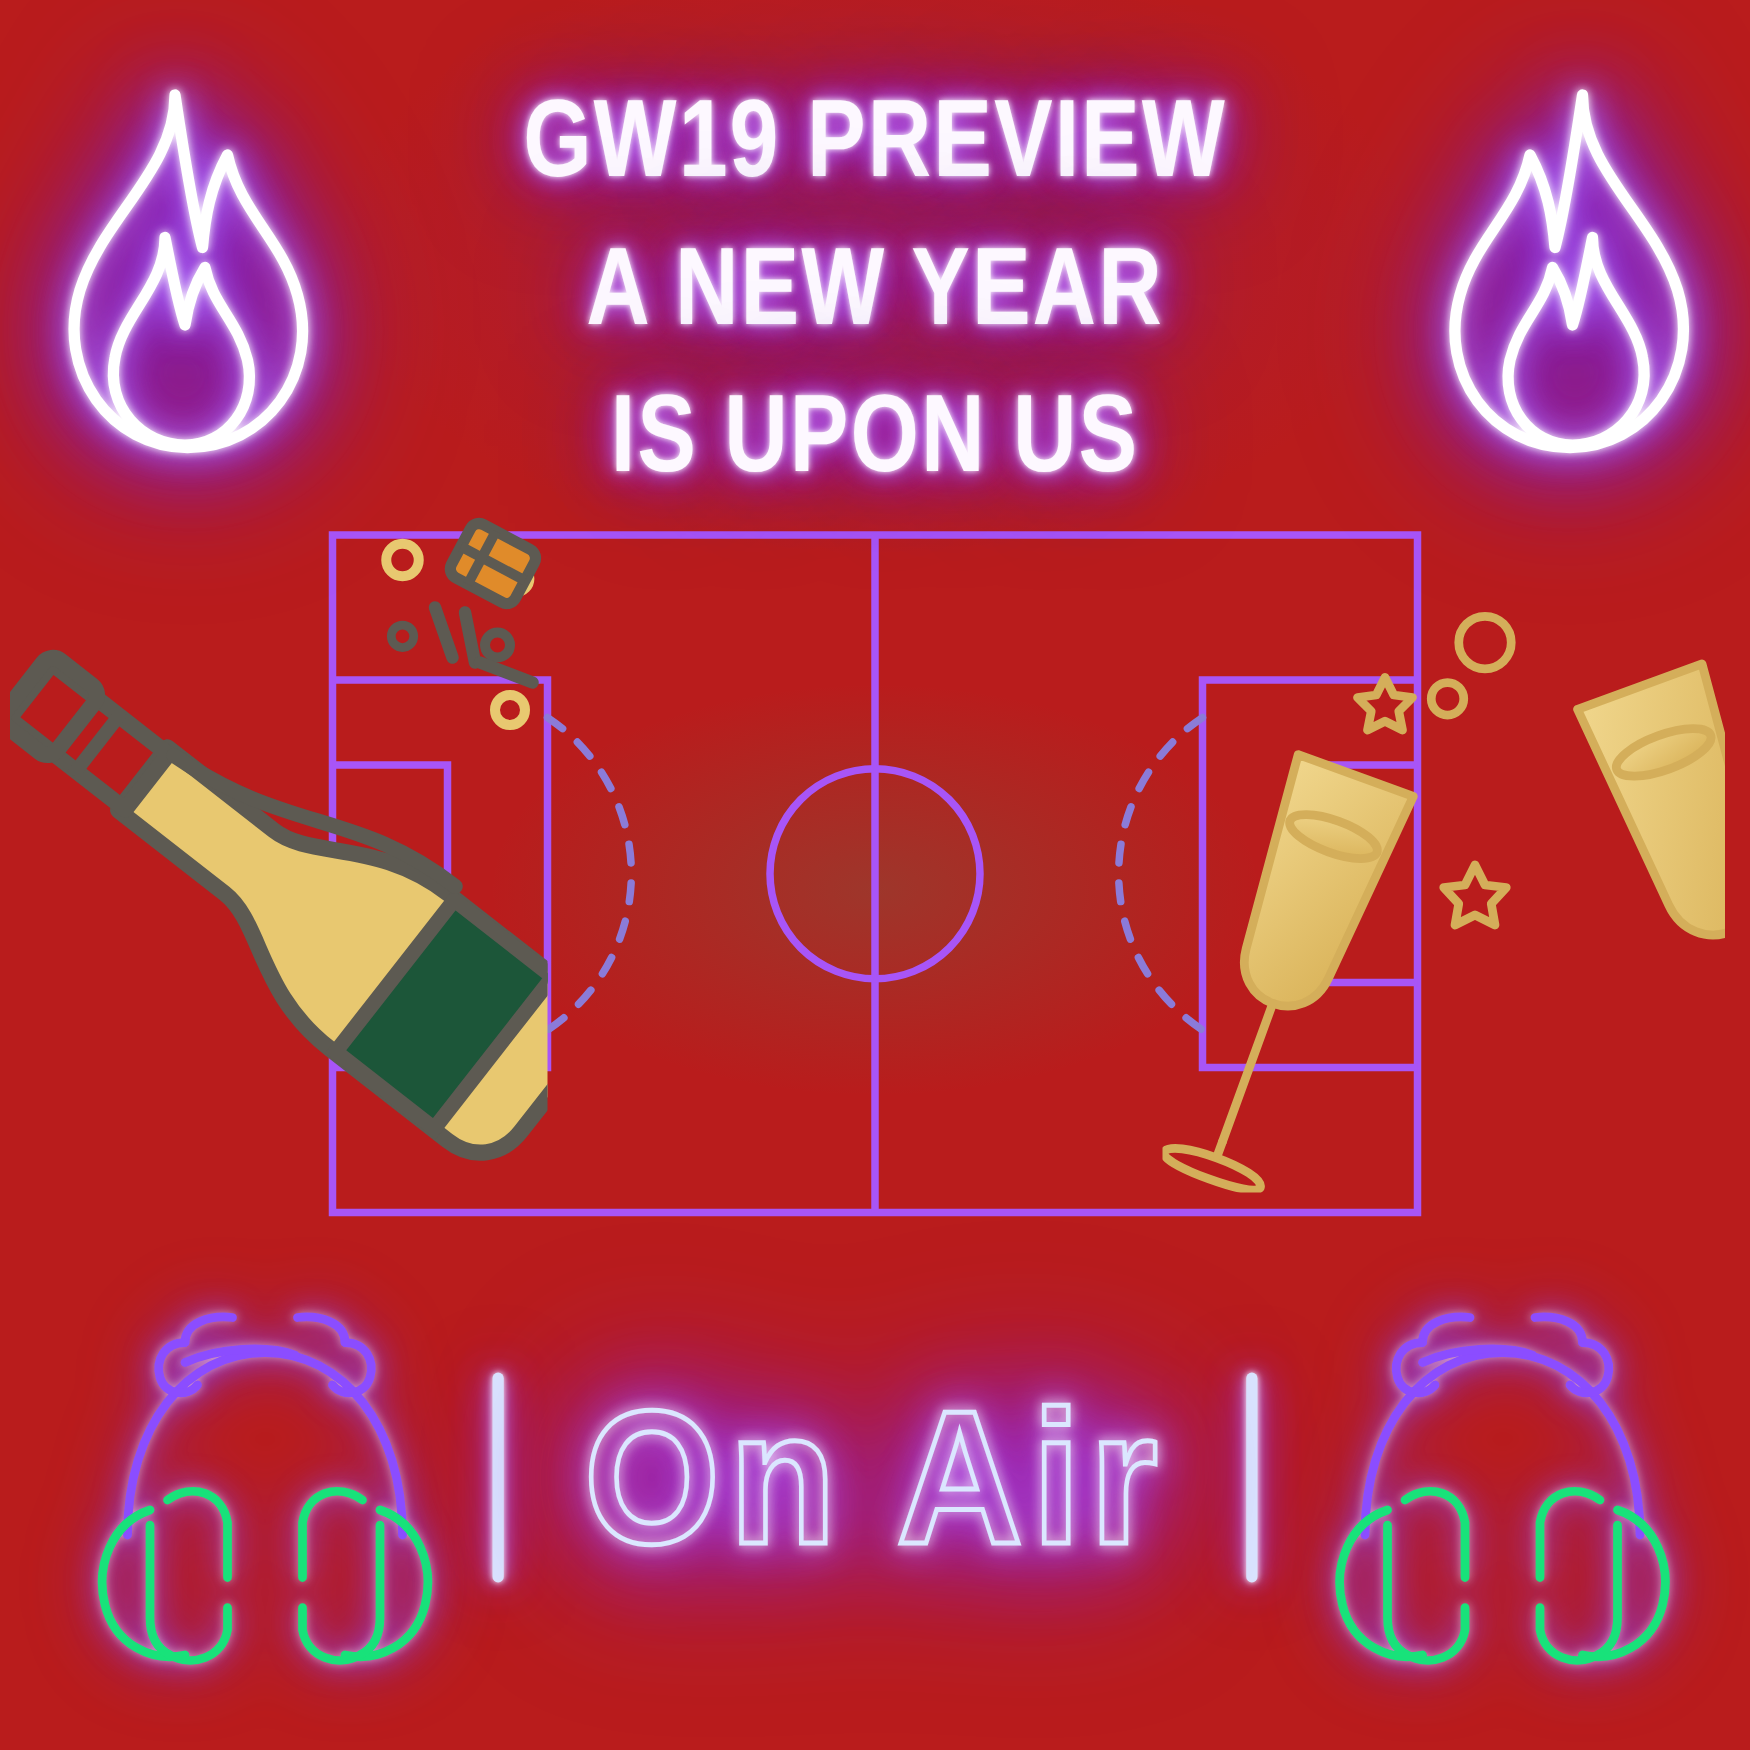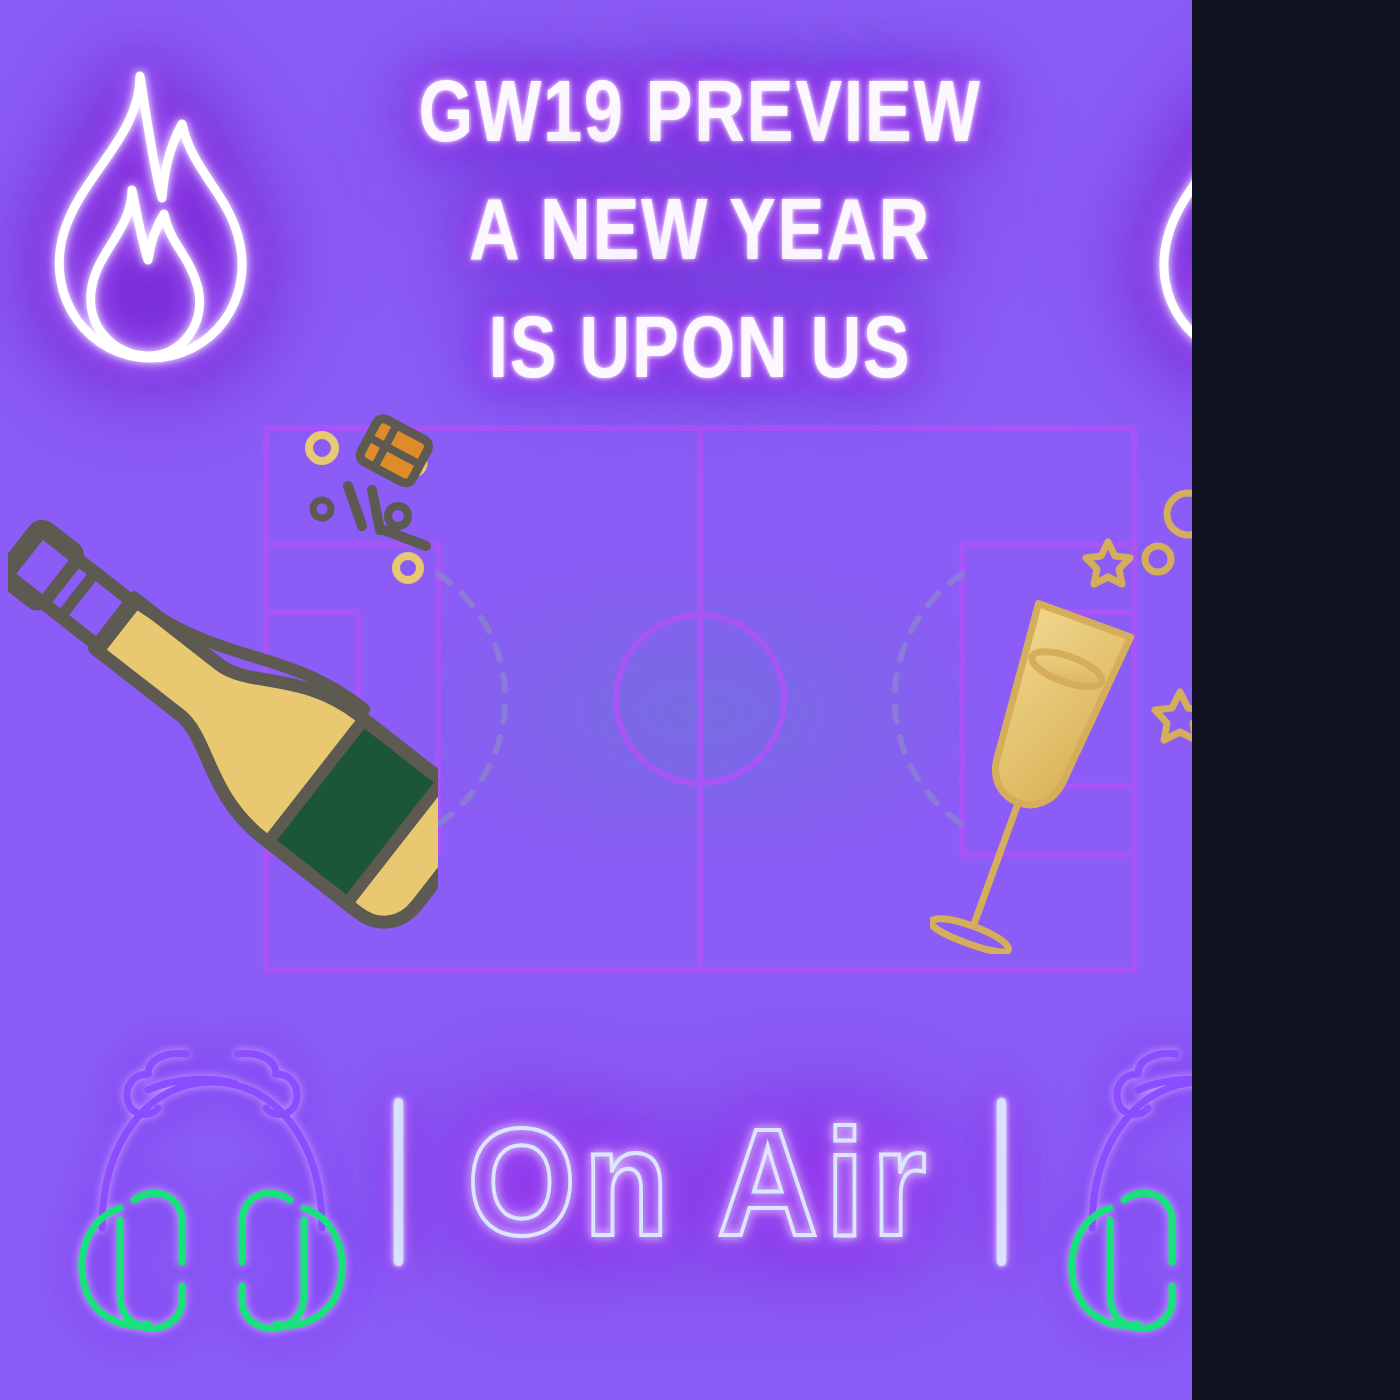--- a/index.html
+++ b/index.html
@@ -6,23 +6,23 @@
   html, body {
     margin: 0;
     padding: 0;
     background: #0f1020;
   }
   body {
     font-family: "Liberation Sans", sans-serif;
   }
   #poster {
     position: relative;
-    width: 1192px;
+    width: 1400px;
     height: 1400px;
-    background: #8b5cf6;
+    background: #b91c1c;
     overflow: hidden;
   }
   
   #poster::before {
     content: "";
     position: absolute;
     inset: 0;
     background:
       radial-gradient(ellipse 600px 340px at 700px 200px, rgba(120, 40, 190, 0.20), rgba(0,0,0,0) 72%),
       radial-gradient(ellipse 430px 230px at 700px 712px, rgba(16, 190, 120, 0.16), rgba(0,0,0,0) 72%);

